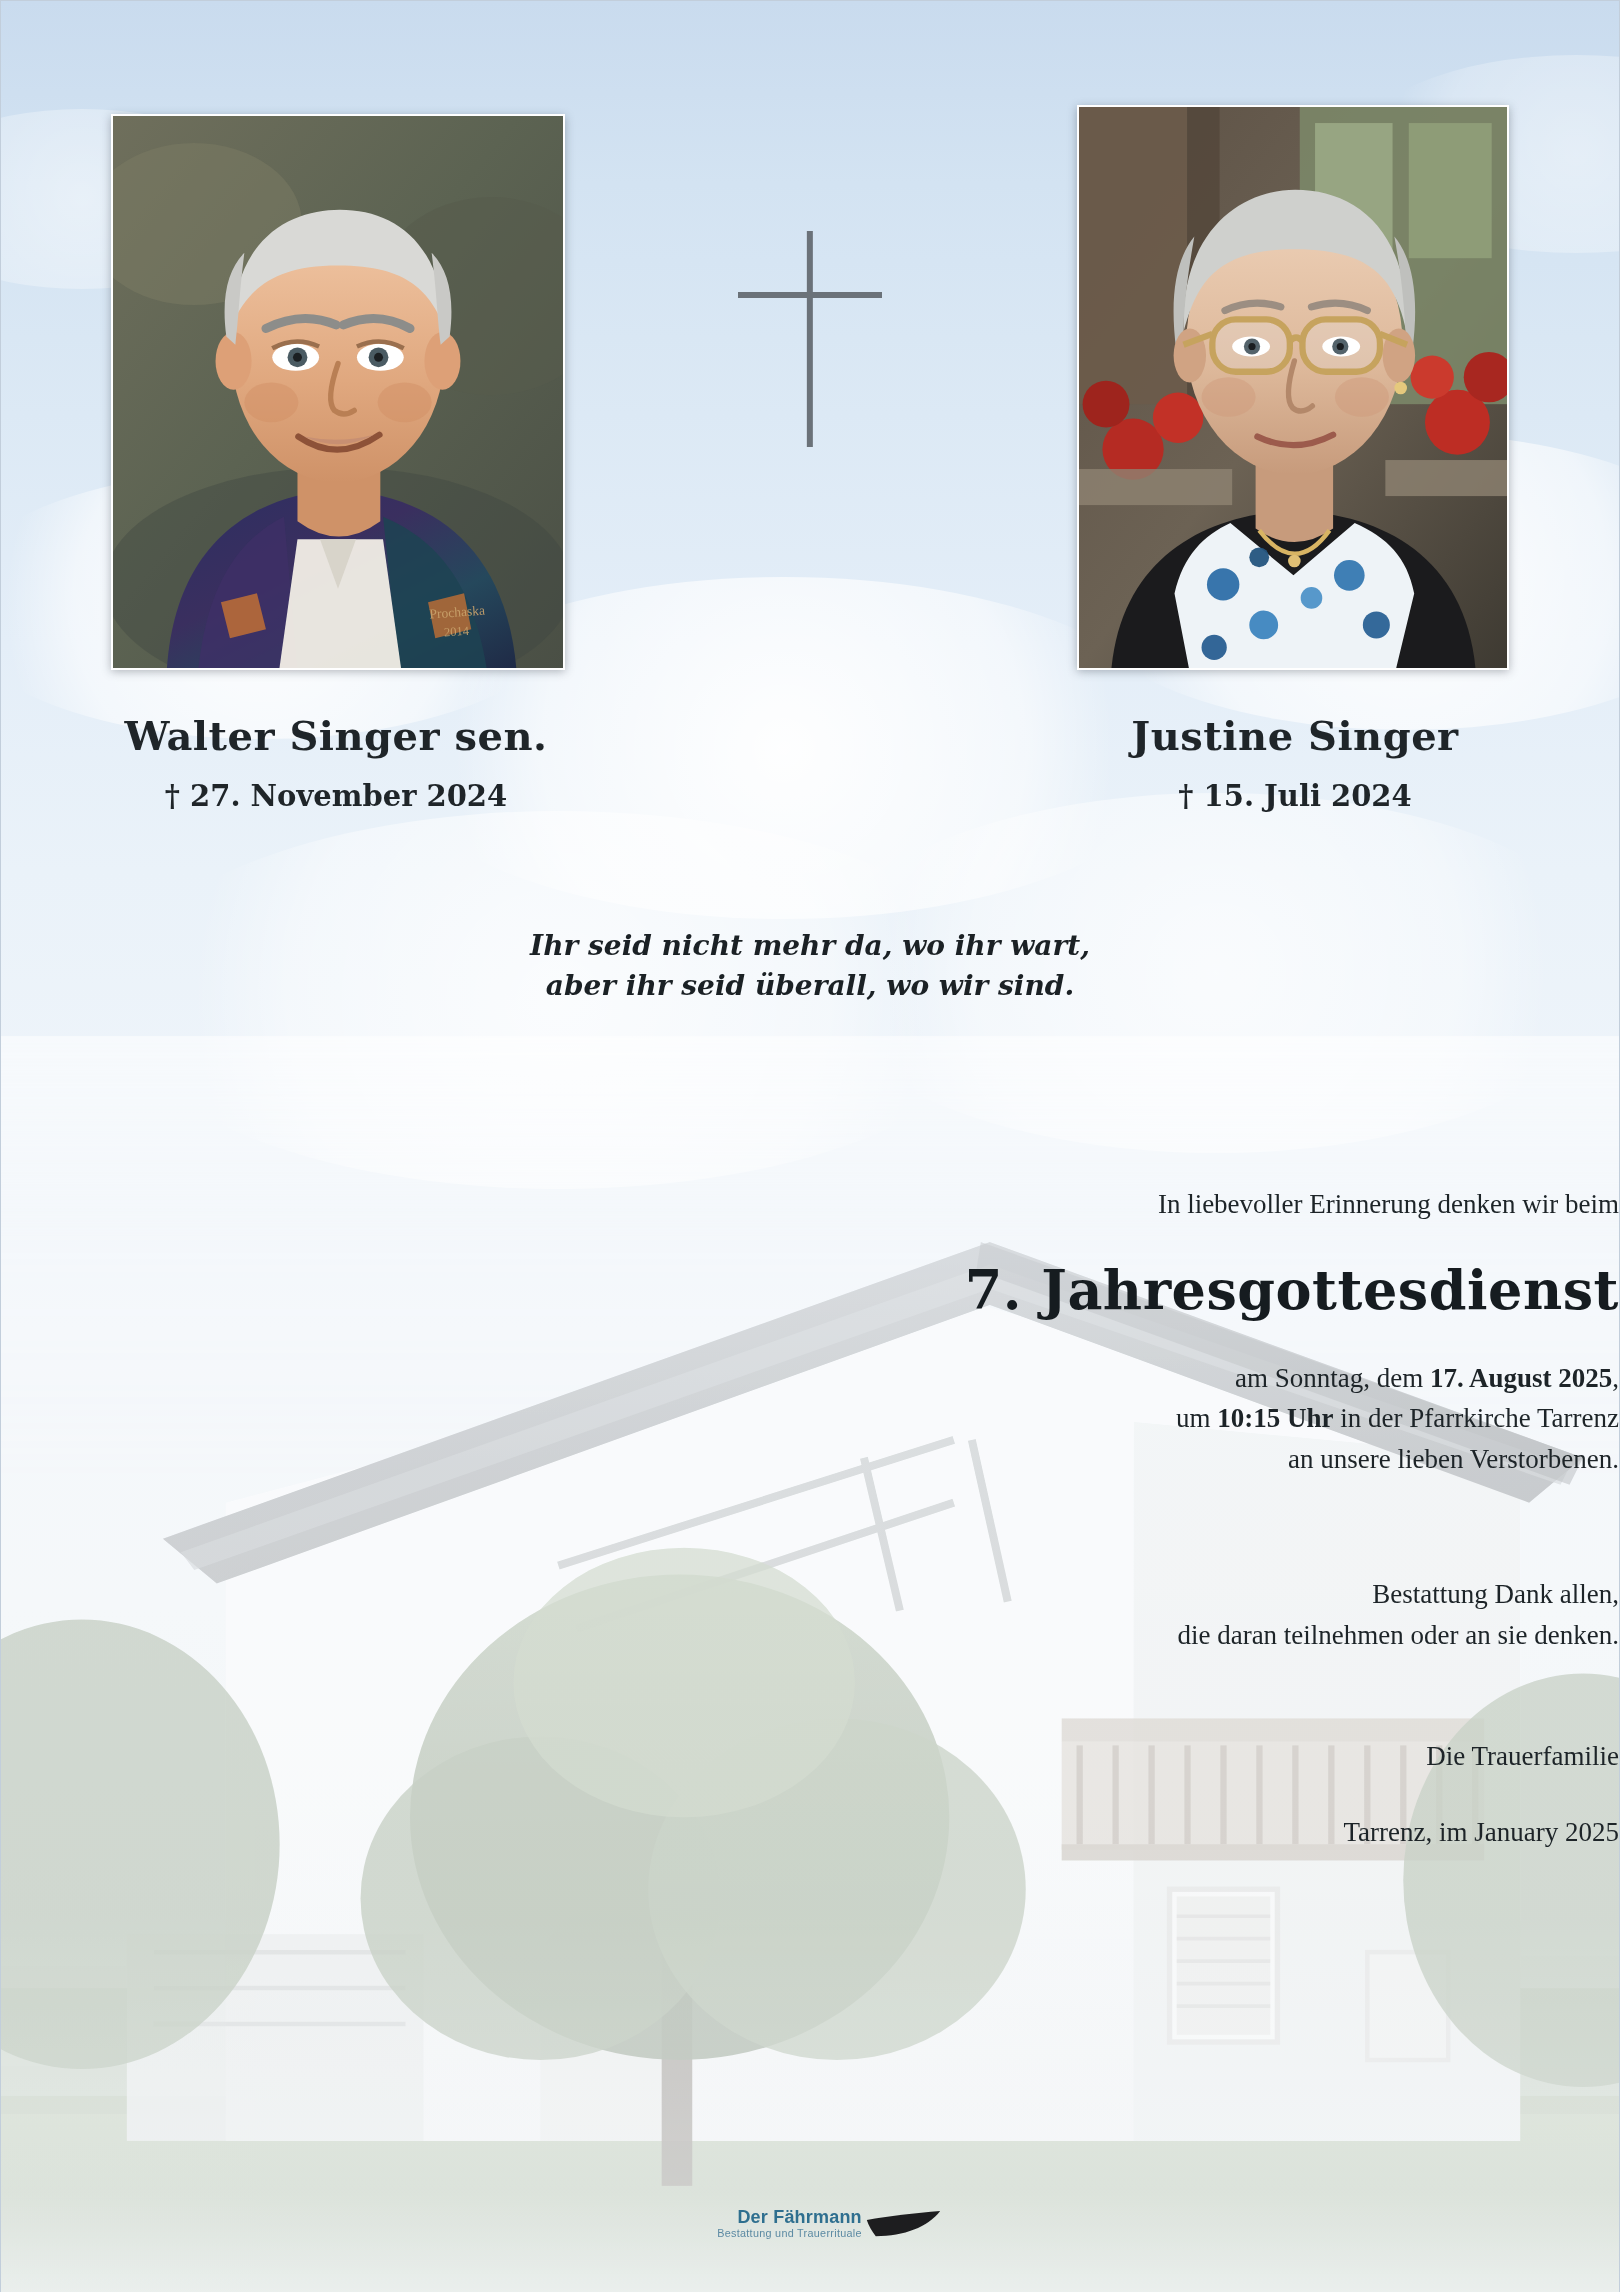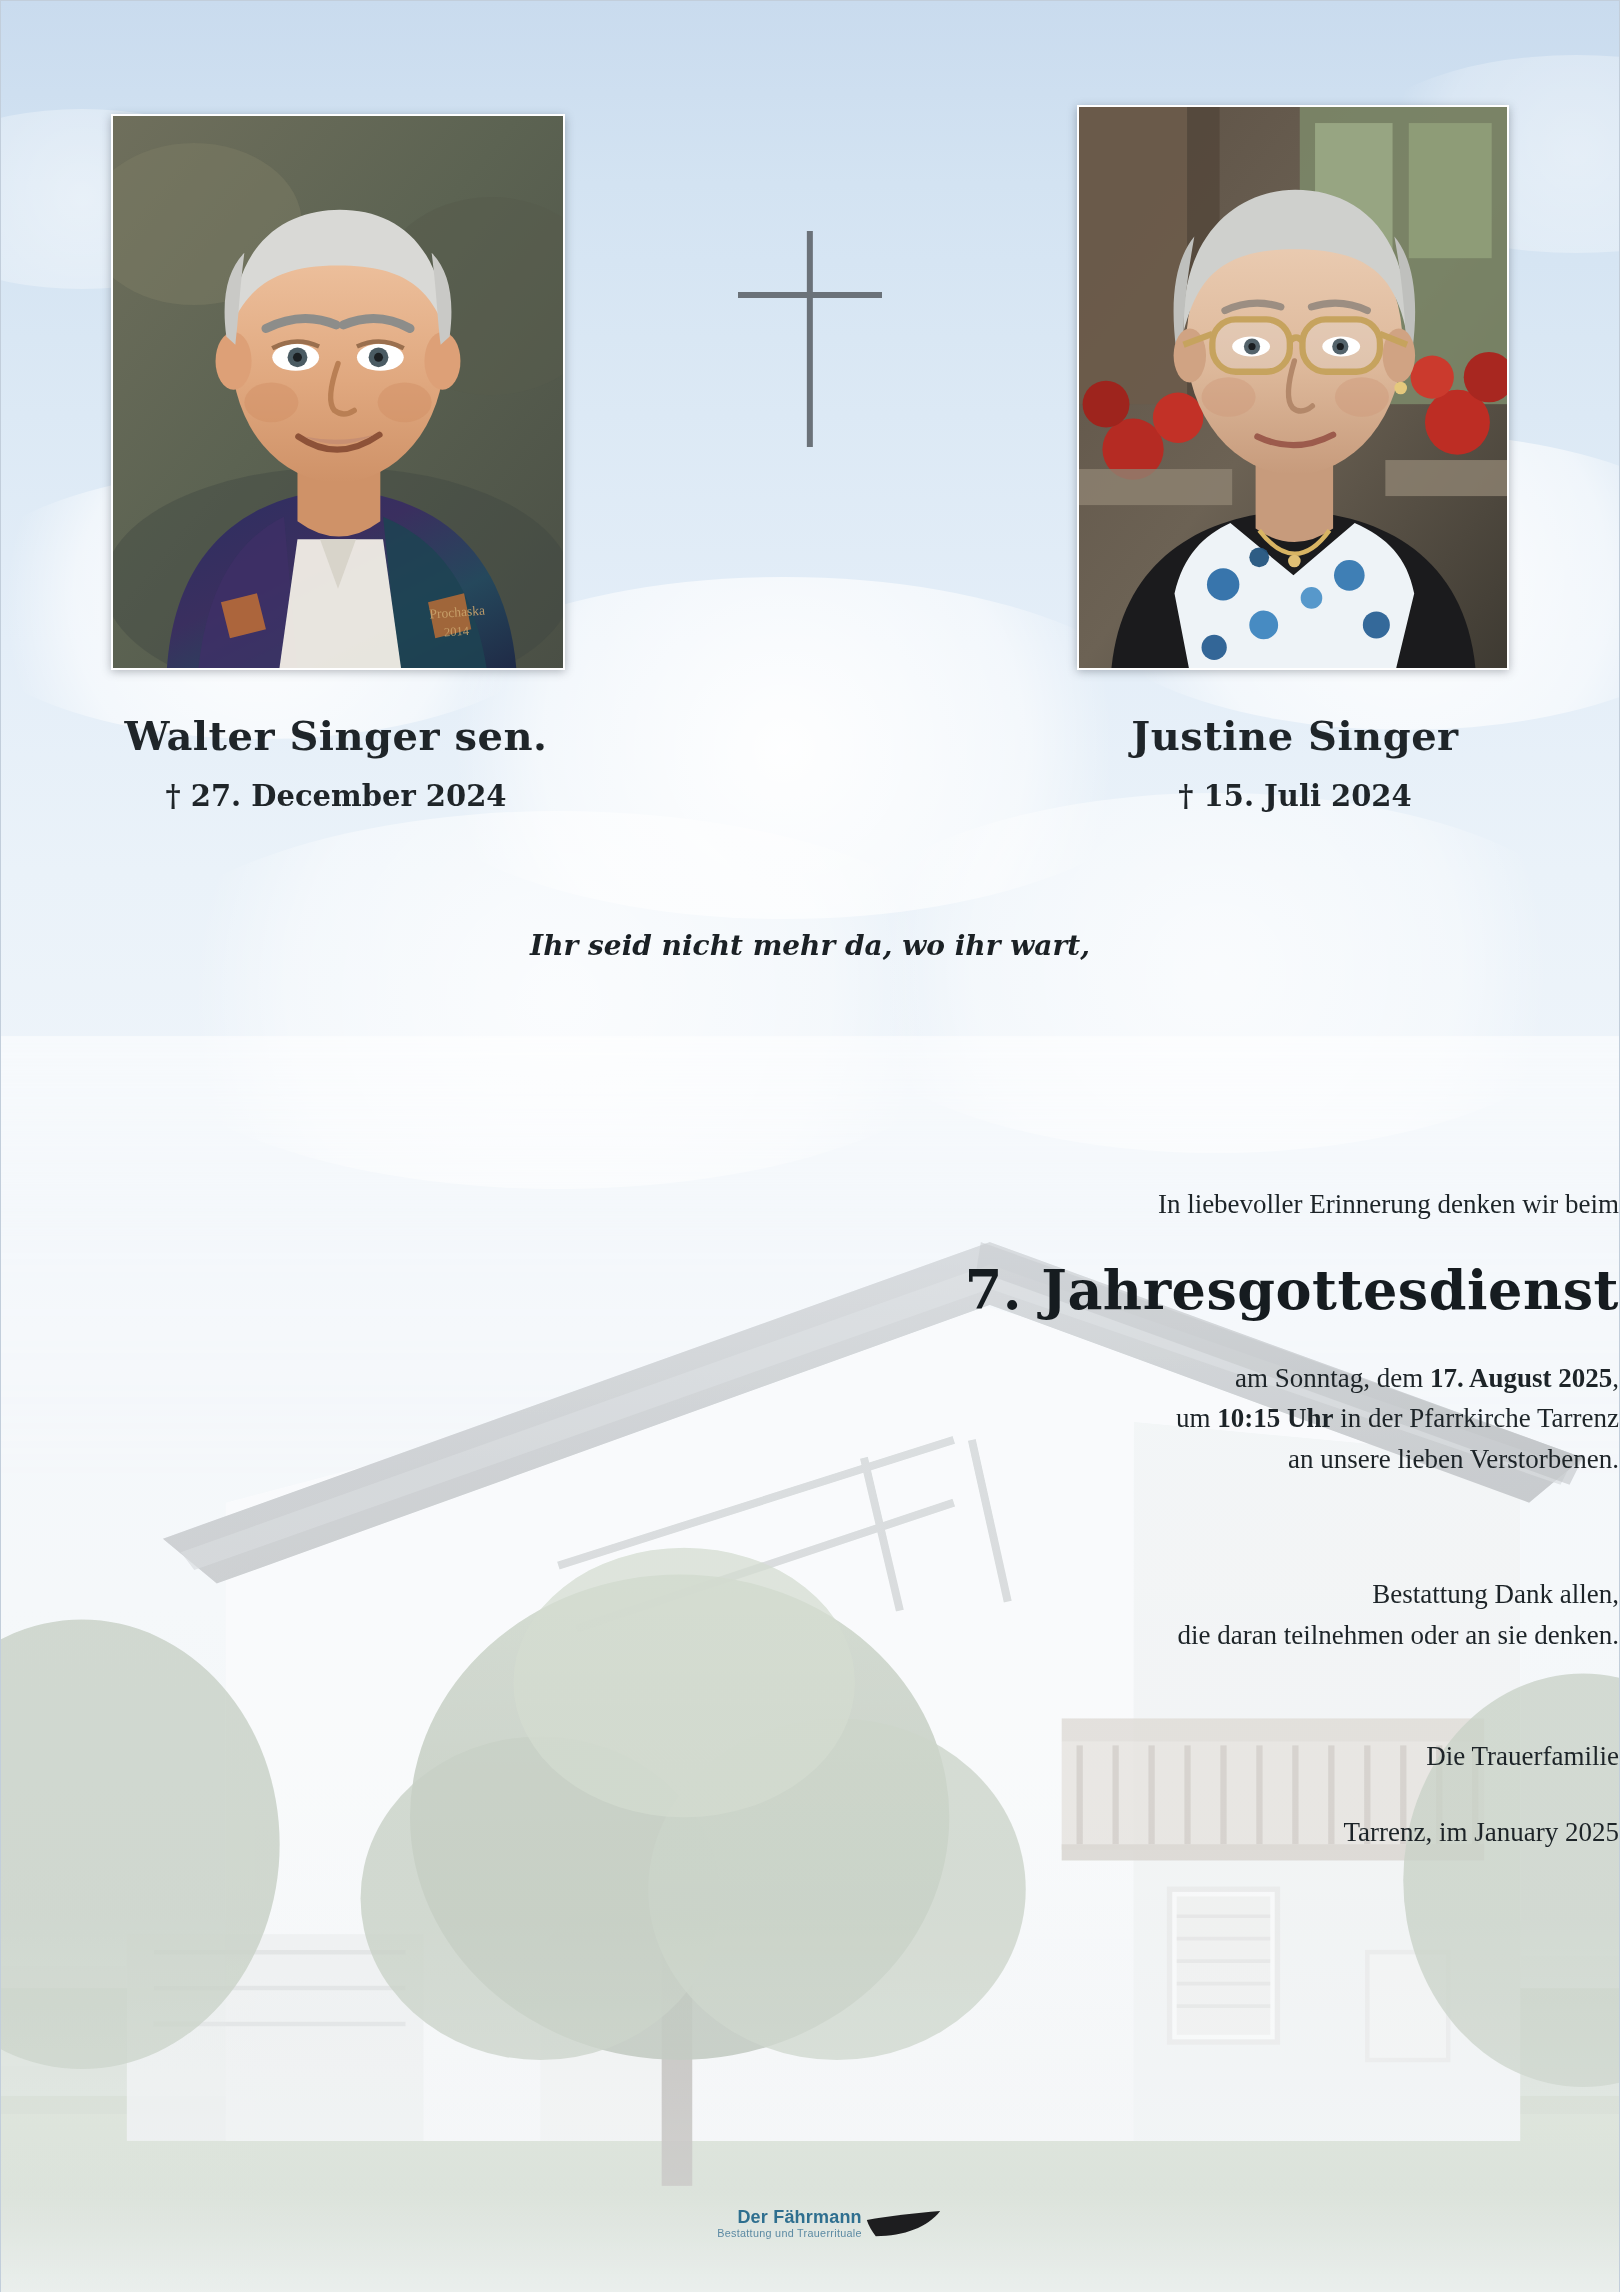--- a/index.html
+++ b/index.html
@@ -481,30 +481,31 @@
 
       <path d="M198,366 q42,20 84,-2" stroke="#9c5b4c" stroke-width="7" fill="none" stroke-linecap="round"></path>
 
       <ellipse cx="166" cy="322" rx="30" ry="22" fill="#cf9a79" opacity="0.45"></ellipse>
       <ellipse cx="314" cy="322" rx="30" ry="22" fill="#cf9a79" opacity="0.45"></ellipse>
     </svg>
   </div>
 
   <div class="name-block nb-left">
     <div class="name">Walter Singer sen.</div>
-    <div class="date">† 27. December 2024</div>
+    <div class="date">† 27. November 2024</div>
   </div>
 
   <div class="name-block nb-right">
     <div class="name">Justine Singer</div>
     <div class="date">† 15. Juli 2024</div>
   </div>
 
   <div class="verse">
     <div>Ihr seid nicht mehr da, wo ihr wart,</div>
+    <div>aber ihr seid überall, wo wir sind.</div>
   </div>
 
   <div class="main-text">
     <div class="intro">In liebevoller Erinnerung denken wir beim</div>
 
     <div class="headline">7. Jahresgottesdienst</div>
 
     <div class="service">
       <div>
         <span>am Sonntag, dem </span><b>17. August 2025</b><span>,</span>

